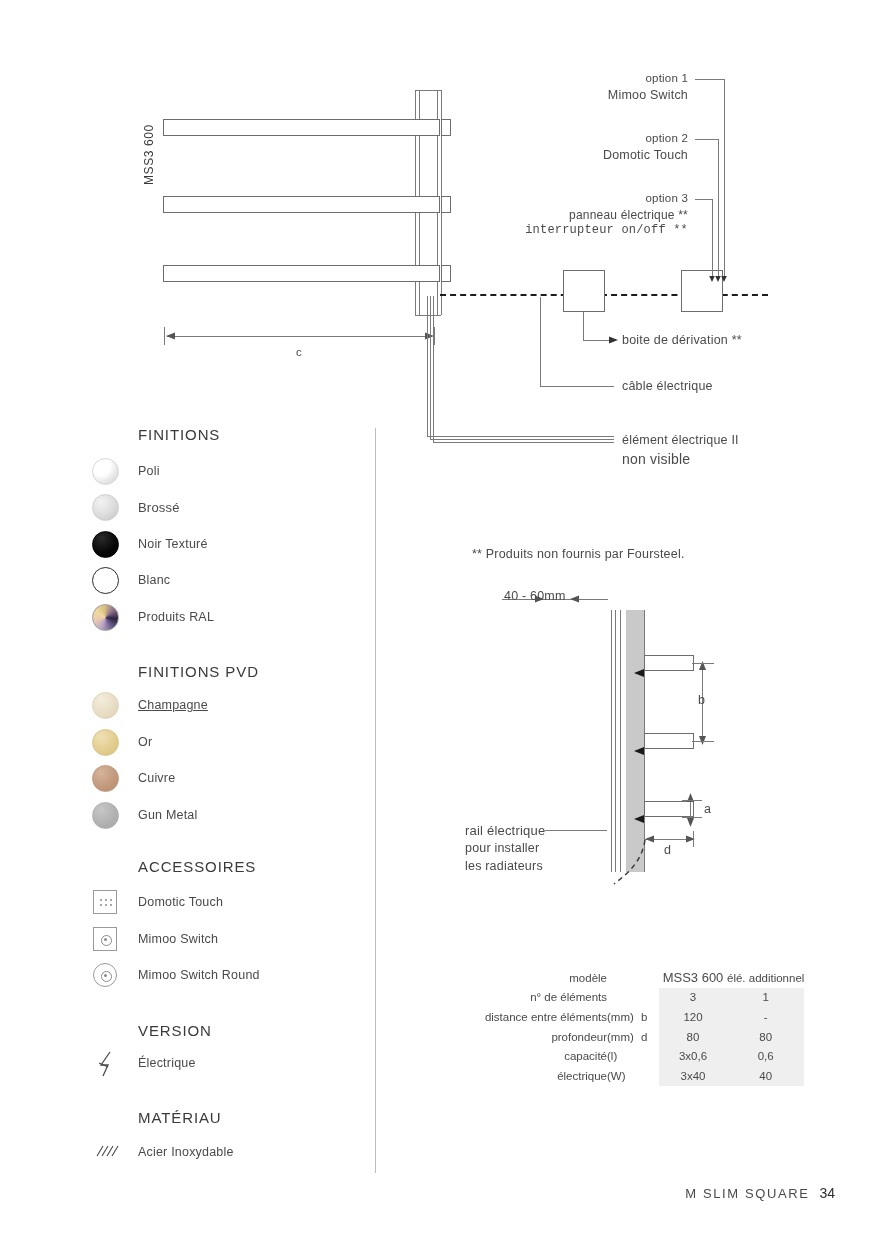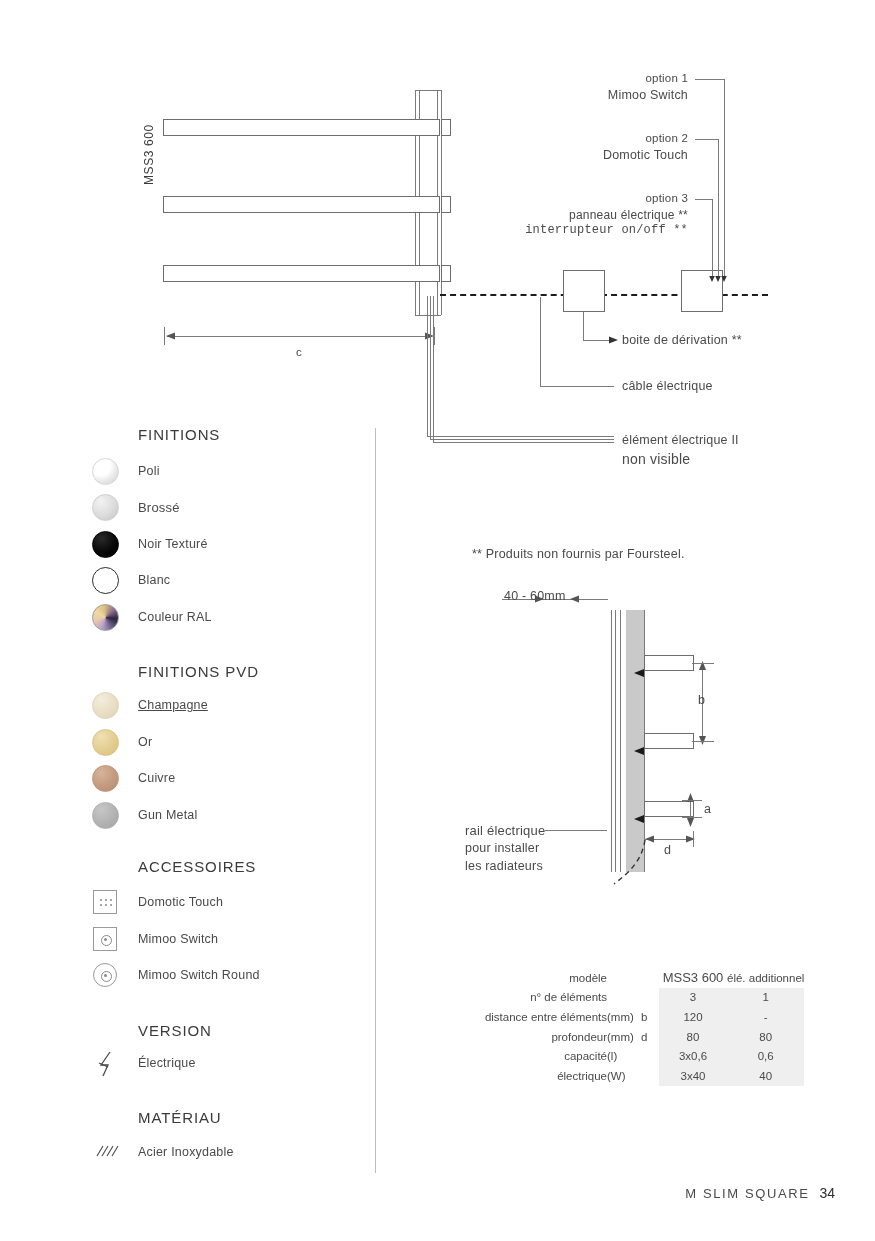--- a/index.html
+++ b/index.html
@@ -263,21 +263,21 @@
     <div class="abs" style="left:0;top:111px;">
       <div class="abs sw sw-noir" style="left:0;top:0;"></div>
       <div class="abs lbl" style="left:46px;top:6px;font-size:12.5px;">Noir Texturé</div>
     </div>
     <div class="abs" style="left:0;top:147px;">
       <div class="abs sw sw-blanc" style="left:0;top:0;"></div>
       <div class="abs lbl" style="left:46px;top:6px;font-size:12.5px;">Blanc</div>
     </div>
     <div class="abs" style="left:0;top:184px;">
       <div class="abs sw sw-ral" style="left:0;top:0;"></div>
-      <div class="abs lbl" style="left:46px;top:6px;font-size:12.5px;">Couleur RAL</div>
+      <div class="abs lbl" style="left:46px;top:6px;font-size:12.5px;">Produits RAL</div>
     </div>
 
     <div class="abs hdr" style="left:46px;top:243px;">FINITIONS PVD</div>
 
     <div class="abs" style="left:0;top:272px;">
       <div class="abs sw sw-champ" style="left:0;top:0;"></div>
       <div class="abs lbl" style="left:46px;top:6px;font-size:12.5px;text-decoration:underline;">Champagne</div>
     </div>
     <div class="abs" style="left:0;top:309px;">
       <div class="abs sw sw-or" style="left:0;top:0;"></div>

